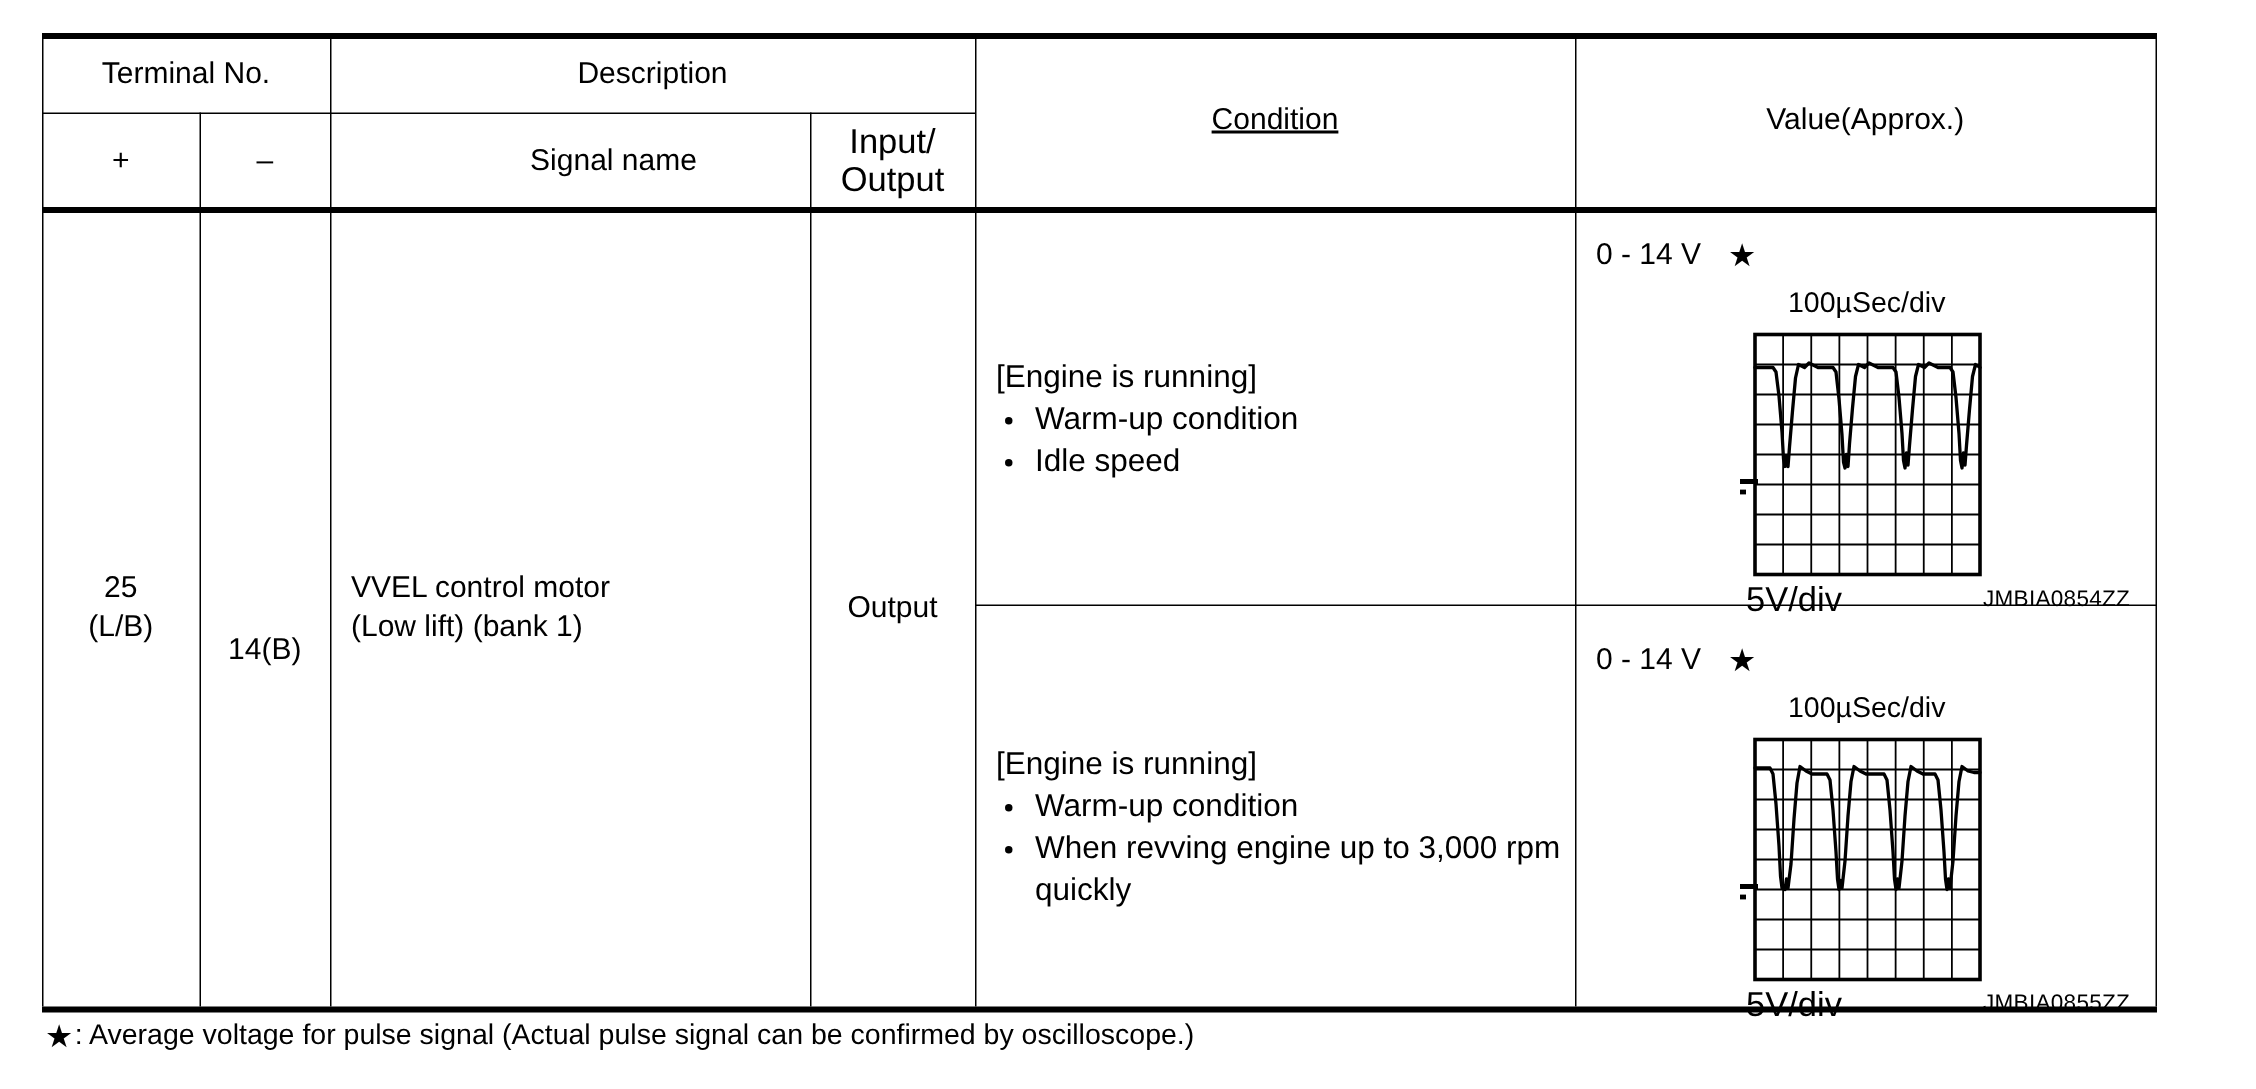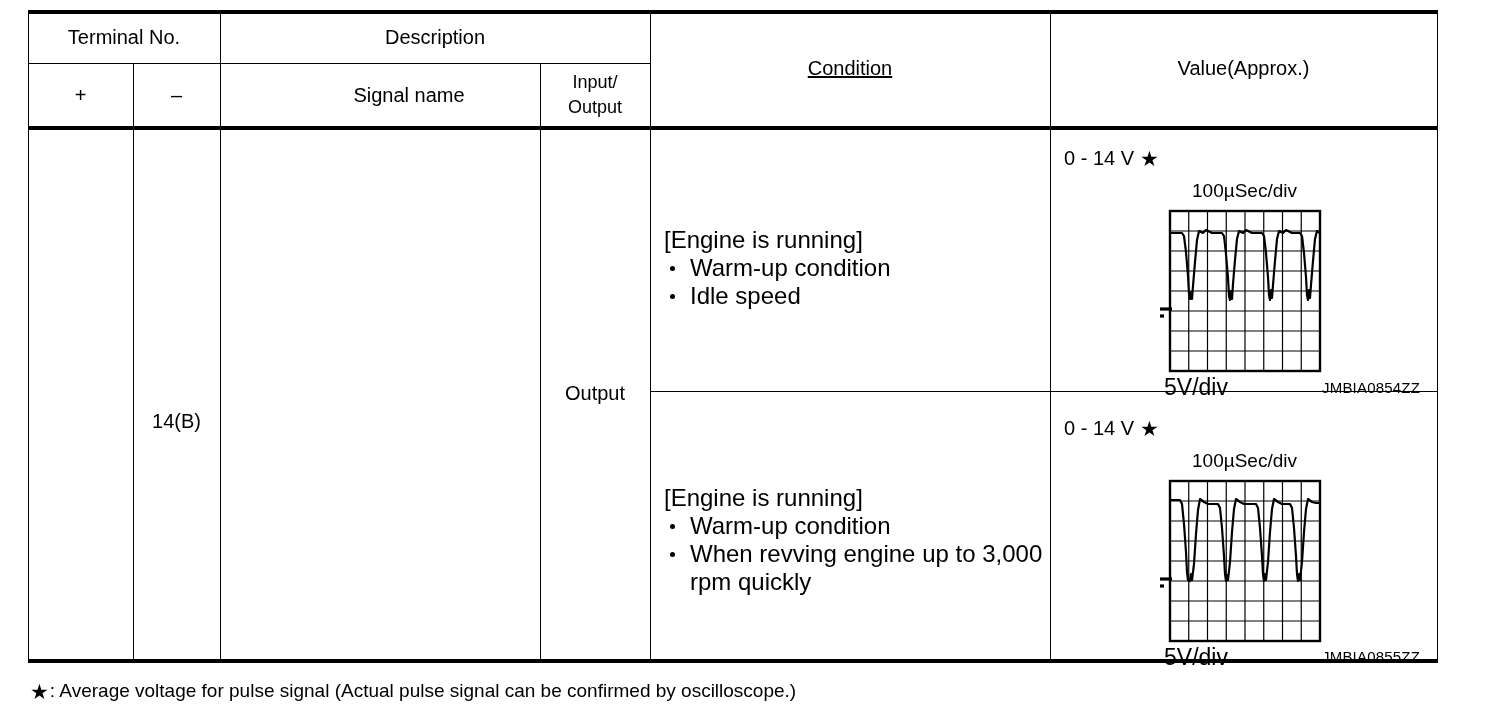--- a/index.html
+++ b/index.html
@@ -6,49 +6,49 @@
   body{
     width:1504px;height:726px;
     font-family:"Liberation Sans","DejaVu Sans",sans-serif;
     color:#000;
     -webkit-font-smoothing:none;
   }
   .page{position:relative;width:1504px;height:726px;overflow:hidden;}
 
   
   .tbl{
-    position:absolute;left:28px;top:10px;
+    position:absolute;left:28px;top:22px;
     width:1410px;height:699px;
   }
   .rule{position:absolute;background:#000;}
   .rule.h{height:1px;left:0;}
   .rule.v{width:1px;top:0;}
   .rule.thick{height:4px;}
 
   
   .cell{position:absolute;display:flex;box-sizing:border-box;}
   .ctr{align-items:center;justify-content:center;text-align:center;}
   .lft{align-items:center;justify-content:flex-start;}
   .t20{font-size:20px;line-height:26px;}
-  .t19{font-size:18px;line-height:25px;}
-
-  
-  .cond{position:absolute;font-size:24px;line-height:28px;}
+  .t19{font-size:23px;line-height:25px;}
+
+  
+  .cond{position:absolute;font-size:21px;line-height:28px;}
   .cond .hdr{white-space:nowrap;}
   .bullets{margin:0;padding:0;list-style:none;}
   .bullets li{position:relative;padding-left:26px;}
   .bullets li::before{
     content:"";position:absolute;left:6px;top:12px;
     width:5px;height:5px;border-radius:50%;background:#000;
   }
   .bul-txt{display:block;}
 
   
   .scope{position:absolute;}
-  .volt{font-size:20px;line-height:24px;white-space:nowrap;display:flex;align-items:center;gap:6px;}
+  .volt{font-size:20px;line-height:24px;white-space:nowrap;display:flex;align-items:center;gap:18px;}
   .star{font-size:21px;line-height:21px;}
   .tdiv{position:absolute;font-size:19px;line-height:22px;white-space:nowrap;}
   .vdiv{position:absolute;font-size:23px;line-height:22px;white-space:nowrap;}
   .code{position:absolute;font-size:15px;line-height:13px;white-space:nowrap;letter-spacing:.2px;}
   .grid-wrap{position:absolute;}
 
   
   .note{
     position:absolute;left:30px;top:678px;
     font-size:19px;line-height:26px;white-space:nowrap;
@@ -89,26 +89,34 @@
       <span>Output</span>
     </div>
 
     <div class="cell ctr t20" style="left:622px;top:0;width:400px;height:116px;text-decoration:underline;">Condition</div>
 
     <div class="cell ctr t20" style="left:1022px;top:0;width:387px;height:116px;flex-direction:row;">
       <span>Value</span>
       <span>(Approx.)</span>
     </div>
 
+    <div class="cell ctr t20" style="left:0;top:116px;width:105px;height:533px;flex-direction:column;">
+      <span>25</span>
+      <span>(L/B)</span>
+    </div>
 
     <div class="cell ctr t20" style="left:105px;top:116px;width:87px;height:533px;flex-direction:row;margin-top:28px;">
       <span>14</span>
       <span>(B)</span>
     </div>
 
+    <div class="cell lft t20" style="left:192px;top:116px;width:320px;height:533px;padding-left:14px;flex-direction:column;align-items:flex-start;justify-content:center;">
+      <span>VVEL control motor</span>
+      <span>(Low lift) (bank 1)</span>
+    </div>
 
     <div class="cell ctr t20" style="left:512px;top:116px;width:110px;height:533px;">Output</div>
 
     <div class="cond" style="left:636px;top:216px;width:380px;">
       <div class="hdr">[Engine is running]</div>
       <ul class="bullets">
         <li>
           <span class="bul-txt">Warm-up condition</span>
         </li>
         <li>

